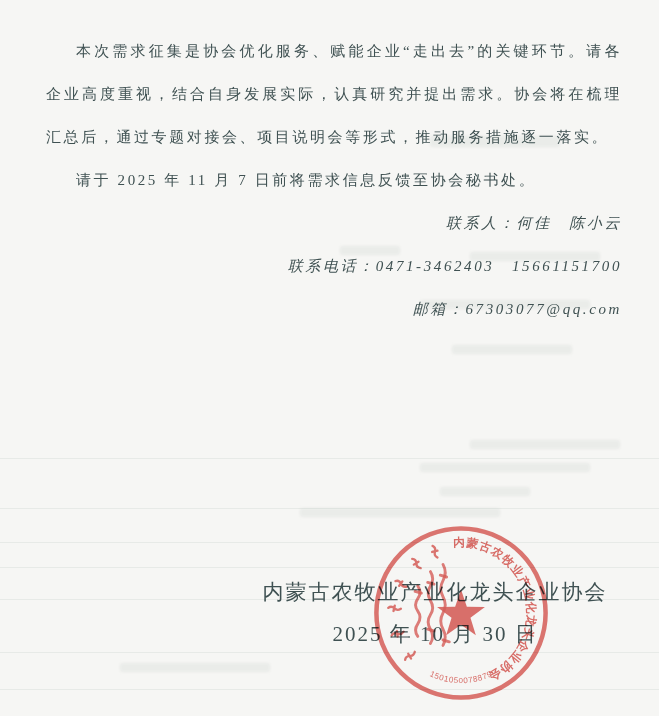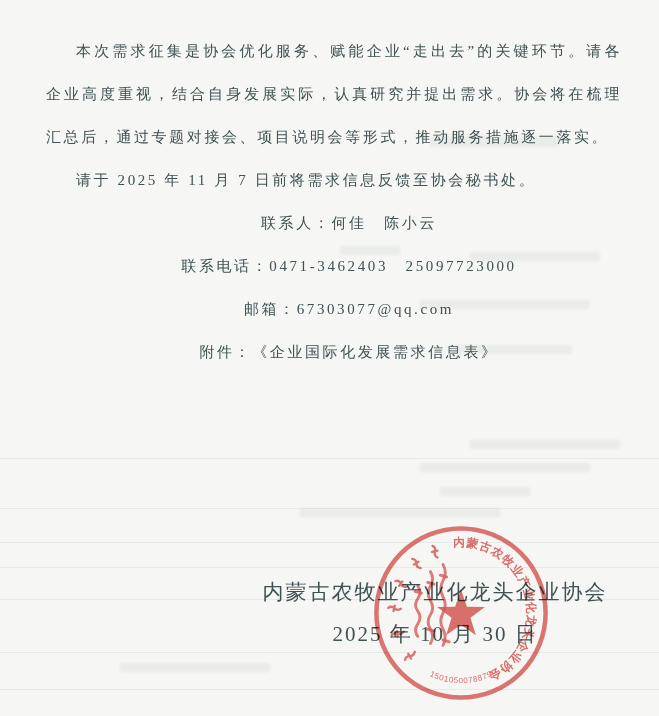--- a/index.html
+++ b/index.html
@@ -46,21 +46,22 @@
   }
   .doc-body p {
     margin: 0;
     text-indent: 2em;
     line-height: 43px;
   }
   .contact-line {
     margin: 0;
     text-indent: 2em;
     line-height: 41px;
-    text-align: center;
+    text-align: right;
+    font-style: italic;
   }
 
   .signature {
     position: absolute;
     top: 577px;
     left: 230px;
     width: 410px;
     text-align: center;
     font-size: 21px;
     letter-spacing: 2px;
@@ -103,23 +104,22 @@
   <div class="bleed" style="left:470px; top:440px; width:150px; height:9px"></div>
   <div class="bleed" style="left:420px; top:463px; width:170px; height:9px"></div>
   <div class="bleed" style="left:440px; top:487px; width:90px; height:9px"></div>
   <div class="bleed" style="left:300px; top:508px; width:200px; height:9px"></div>
   <div class="bleed" style="left:120px; top:663px; width:150px; height:9px"></div>
 
   <div class="doc-body">
     <p>本次需求征集是协会优化服务、赋能企业“走出去”的关键环节。请各企业高度重视，结合自身发展实际，认真研究并提出需求。协会将在梳理汇总后，通过专题对接会、项目说明会等形式，推动服务措施逐一落实。</p>
     <p>请于 2025 年 11 月 7 日前将需求信息反馈至协会秘书处。</p>
     <p class="contact-line">联系人：何佳　陈小云</p>
-    <p class="contact-line">联系电话：0471-3462403　25097723000</p>
+    <p class="contact-line">联系电话：0471-3462403　15661151700</p>
     <p class="contact-line">邮箱：67303077@qq.com</p>
-    <p class="contact-line">附件：《企业国际化发展需求信息表》</p>
   </div>
 
   <div class="signature">
     <div class="sig-org">内蒙古农牧业产业化龙头企业协会</div>
     <div class="sig-date">2025 年 10 月 30 日</div>
   </div>
 
   <div class="seal">
     <svg viewBox="0 0 200 200" xmlns="http://www.w3.org/2000/svg">
       <defs>

